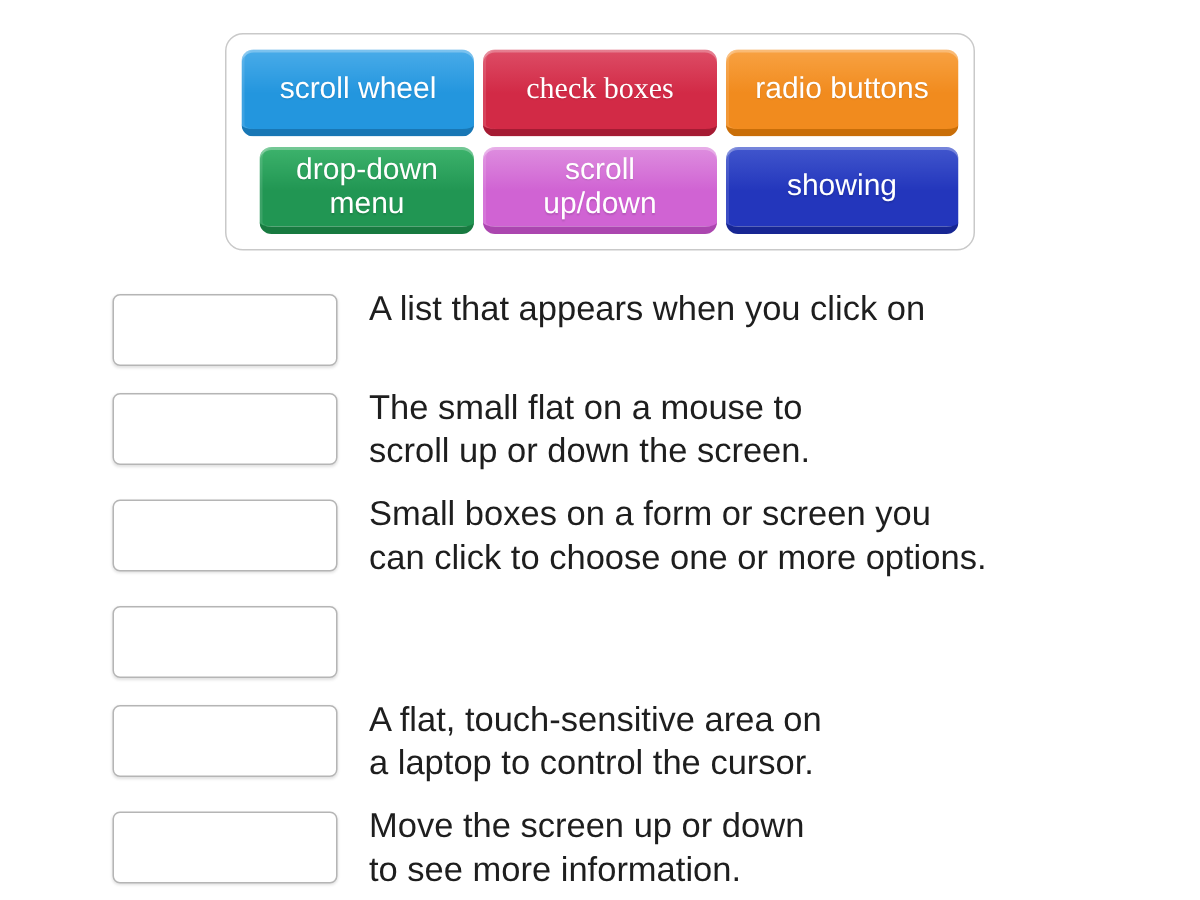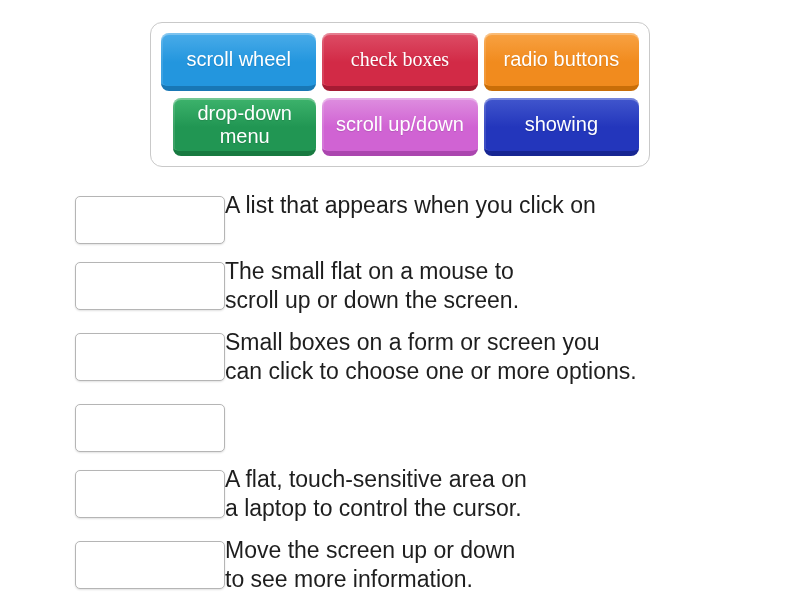--- a/index.html
+++ b/index.html
@@ -23,21 +23,21 @@
     border:1px solid #c9c9c9;
     border-radius:12px;
     background:#ffffff;
     display:grid;
     grid-template-columns:repeat(3,1fr);
     gap:7px 6px;
   }
   .tile{
     box-sizing:border-box;
     height:58px;
-    padding:0 2px;
+    padding:0 14px;
     display:flex;
     align-items:center;
     justify-content:center;
     text-align:center;
     color:#ffffff;
     font-size:20px;
     line-height:1.15;
     border-radius:8px;
     cursor:grab;
     box-shadow:inset 0 2px 0 rgba(255,255,255,0.28), inset 2px 0 0 rgba(255,255,255,0.12);
@@ -66,21 +66,21 @@
     flex:none;
     box-sizing:border-box;
     width:150px;
     height:48px;
     background:#ffffff;
     border:1px solid #b5b5b5;
     border-radius:5px;
     box-shadow:0 1px 2px rgba(0,0,0,0.12);
   }
   .def{
-    margin-left:0;
+    margin-left:21px;
     margin-top:-5px;
     font-size:23px;
     line-height:29px;
     color:#1e1e1e;
   }
   .def span{display:block;}
 </style>
 </head>
 <body>
 

